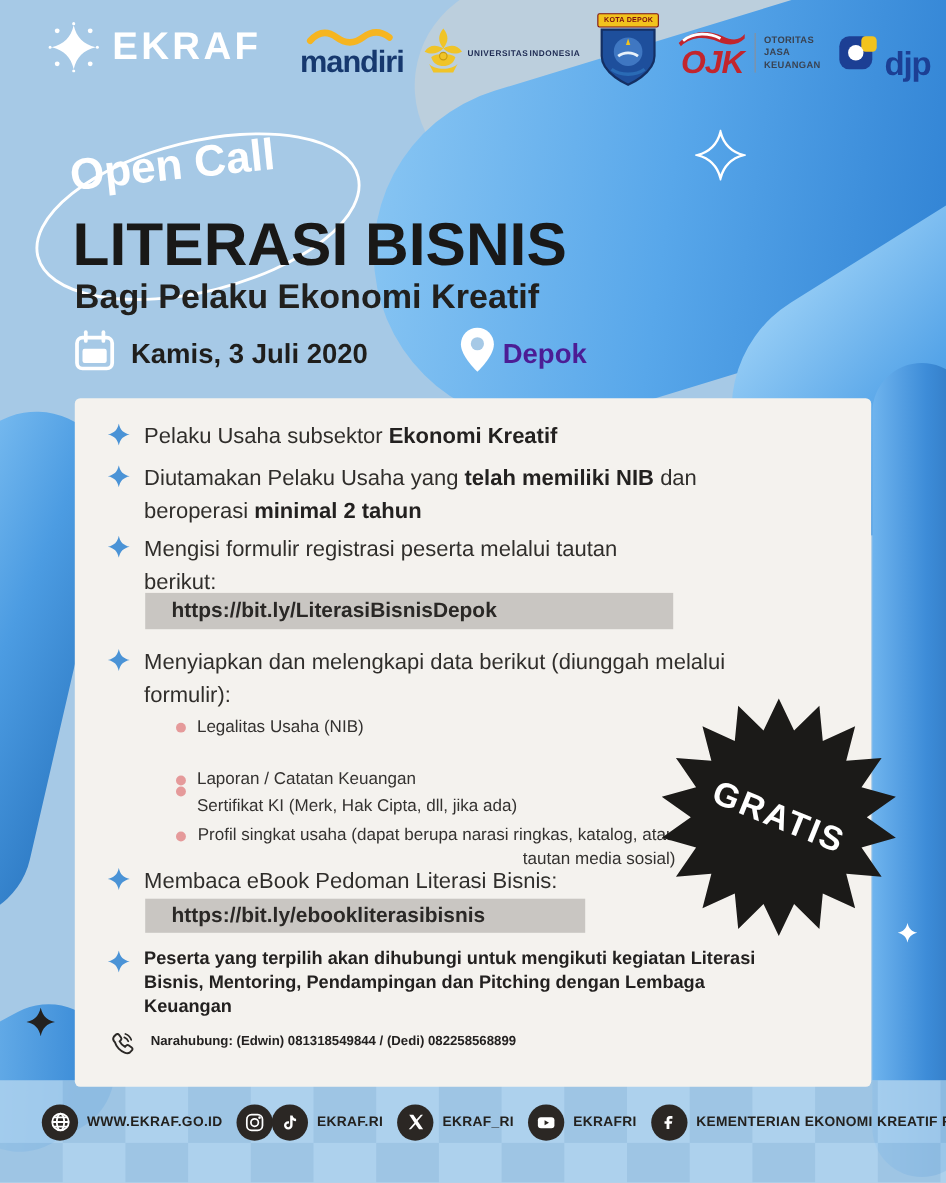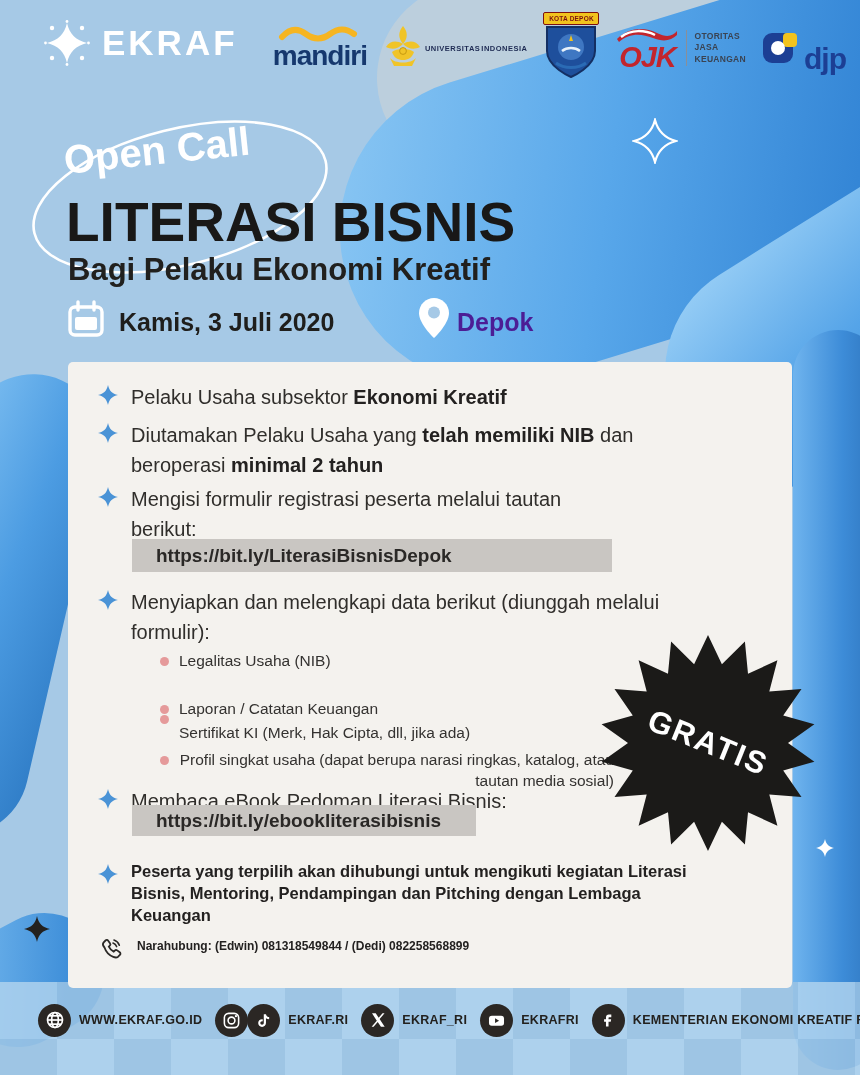--- a/index.html
+++ b/index.html
@@ -249,21 +249,21 @@
       <span class="rtxt" style="width:435px;">Profil singkat usaha (dapat berupa narasi ringkas, katalog, atau tautan media sosial)</span>
     </div>
 
     <div class="b" style="top:424px; left:30px;">
       <svg class="spark" width="20" height="20" viewBox="0 0 24 24">
           <path d="M12 0 C13.5 7 17 10.5 24 12 C17 13.5 13.5 17 12 24 C10.5 17 7 13.5 0 12 C7 10.5 10.5 7 12 0 Z" fill="#4a93d6"></path>
         </svg>
       <div class="txt" style="width:560px;"><span>Membaca eBook Pedoman Literasi Bisnis:</span></div>
     </div>
 
-    <div class="linkbox" style="top:443px; left:64px; width:344px; height:31px;">
+    <div class="linkbox" style="top:455px; left:64px; width:400px; height:31px;">
       <span class="lk">https://bit.ly/ebookliterasibisnis</span>
     </div>
 
     <div class="b b6" style="top:499px; left:30px;">
       <svg class="spark" width="20" height="20" viewBox="0 0 24 24">
           <path d="M12 0 C13.5 7 17 10.5 24 12 C17 13.5 13.5 17 12 24 C10.5 17 7 13.5 0 12 C7 10.5 10.5 7 12 0 Z" fill="#4a93d6"></path>
         </svg>
       <div class="txt" style="width:565px;"><span class="seg-bold">Peserta yang terpilih akan dihubungi untuk mengikuti kegiatan Literasi Bisnis, Mentoring, Pendampingan dan Pitching dengan Lembaga Keuangan</span></div>
     </div>
 

